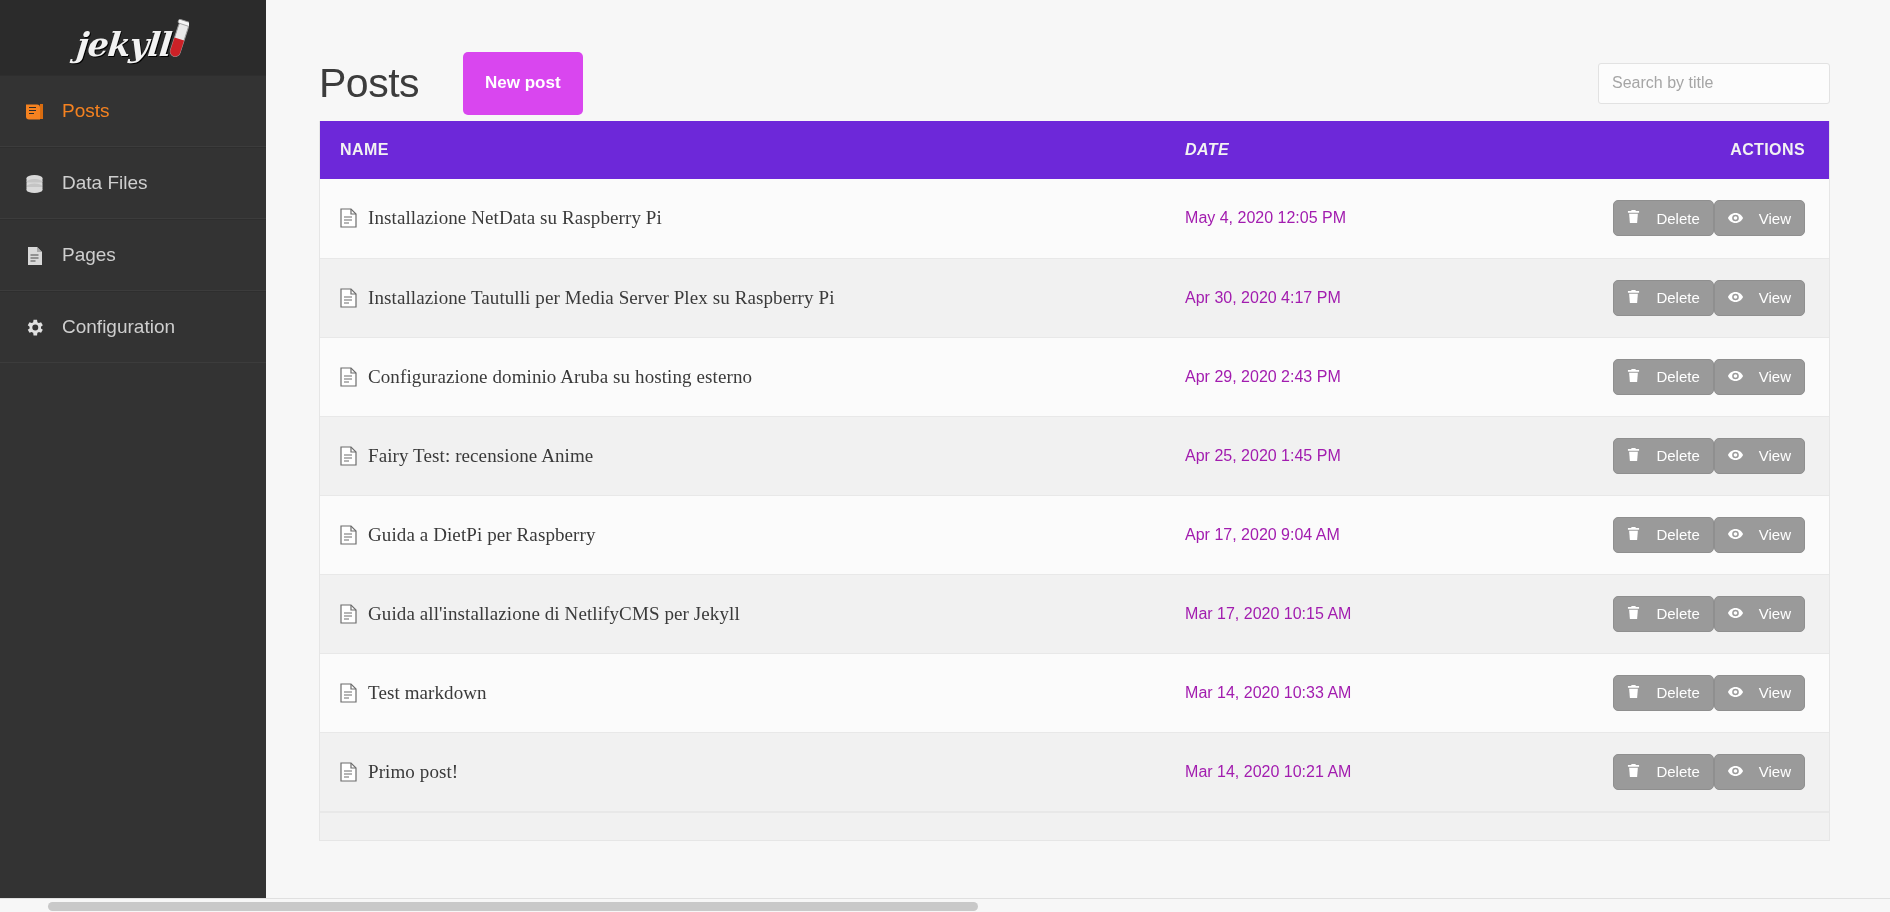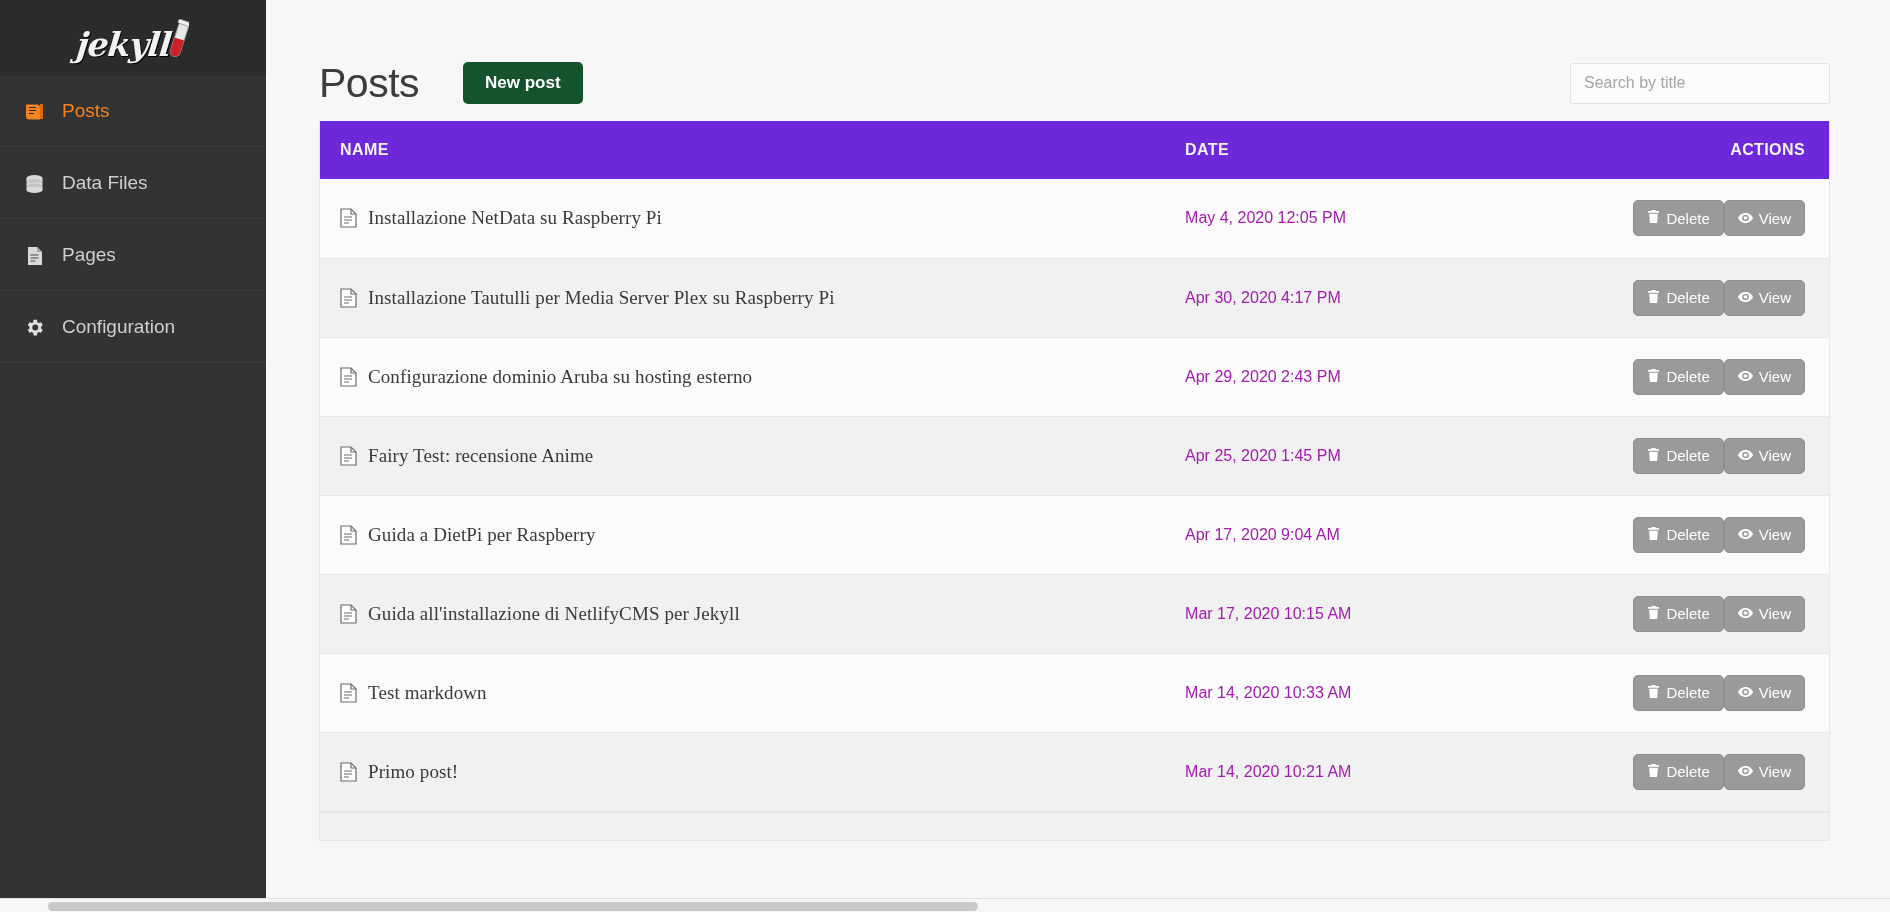--- a/index.html
+++ b/index.html
@@ -89,35 +89,35 @@
     height: 118px;
   }
   #page-title {
     font-size: 41px;
     color: #3c3c3c;
     font-weight: 400;
     letter-spacing: -0.5px;
     margin-right: 44px;
   }
   #new-post-btn {
-    background: #14532d;
+    background: #d946ef;
     color: #ffffff;
     border: none;
     border-radius: 5px;
     font-size: 17px;
     font-weight: bold;
     padding: 0 22px;
-    height: 42px;
+    height: 63px;
     cursor: pointer;
     font-family: "Liberation Sans", sans-serif;
     text-align: right;
   }
   #search-wrap { margin-left: auto; }
   #search-input {
-    width: 260px;
+    width: 232px;
     height: 41px;
     border: 1px solid #e2e2e2;
     border-radius: 3px;
     background: #fcfcfc;
     padding: 0 13px;
     font-size: 16px;
     color: #777;
     font-family: "Liberation Sans", sans-serif;
     outline: none;
   }
@@ -135,21 +135,21 @@
   thead th {
     color: #f2f2f2;
     font-size: 16px;
     font-weight: bold;
     letter-spacing: 0.4px;
     text-align: left;
     padding: 0 0 0 20px;
     font-family: "Liberation Sans", sans-serif;
   }
   th.col-name { width: 56%; }
-  th.col-date { width: 27%; }
+  th.col-date { width: 27%; font-style: italic; }
   th.col-actions { width: 17%; text-align: right; padding-right: 24px; }
 
   tbody tr { height: 79px; border-bottom: 1px solid #e8e8e8; }
   tbody tr:nth-child(odd)  { background: #fbfbfb; }
   tbody tr:nth-child(even) { background: #f1f1f1; }
   tbody tr:last-child { border-bottom: 1px solid #e8e8e8; }
 
   td { padding: 0 0 0 20px; vertical-align: middle; }
   .name-cell { display: flex; align-items: center; }
   .file-icon { margin-right: 11px; display: flex; align-items: center; }
@@ -159,21 +159,21 @@
     color: #3a3a3a;
     font-family: "Liberation Serif", serif;
     letter-spacing: 0.1px;
   }
   .date-cell { font-size: 16px; color: #a21caf; }
   .actions-cell { text-align: right; padding-right: 24px; white-space: nowrap; }
 
   .btn {
     display: inline-flex;
     align-items: center;
-    gap: 6px;
+    gap: 16px;
     background: #9a9a9a;
     color: #ffffff;
     border: 1px solid #8f8f8f;
     border-radius: 5px;
     font-size: 15px;
     height: 36px;
     padding: 0 13px;
     cursor: pointer;
     font-family: "Liberation Sans", sans-serif;
     vertical-align: middle;

